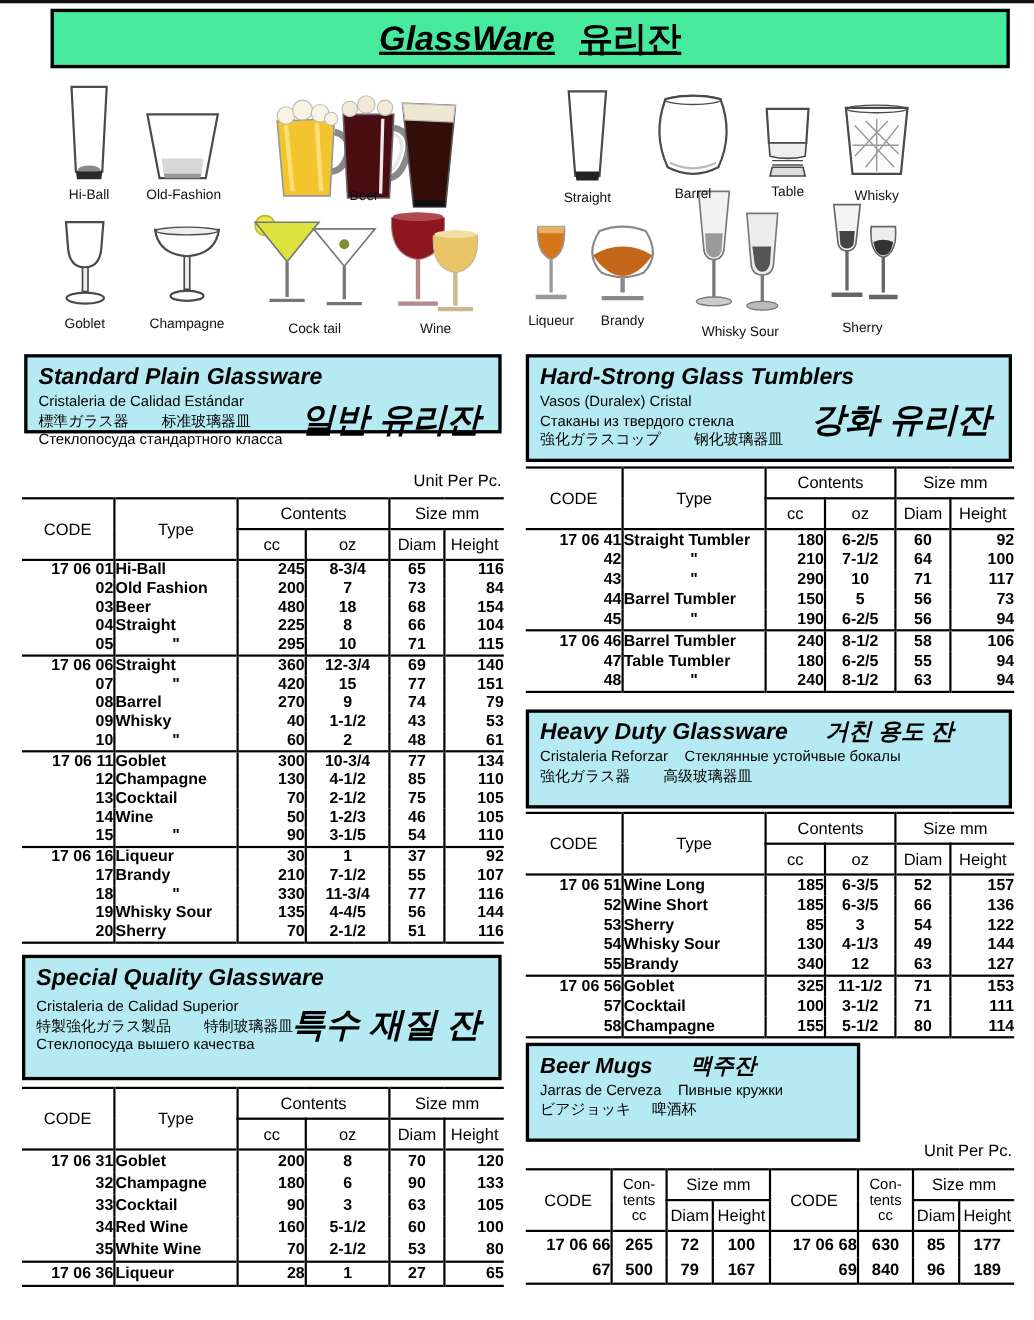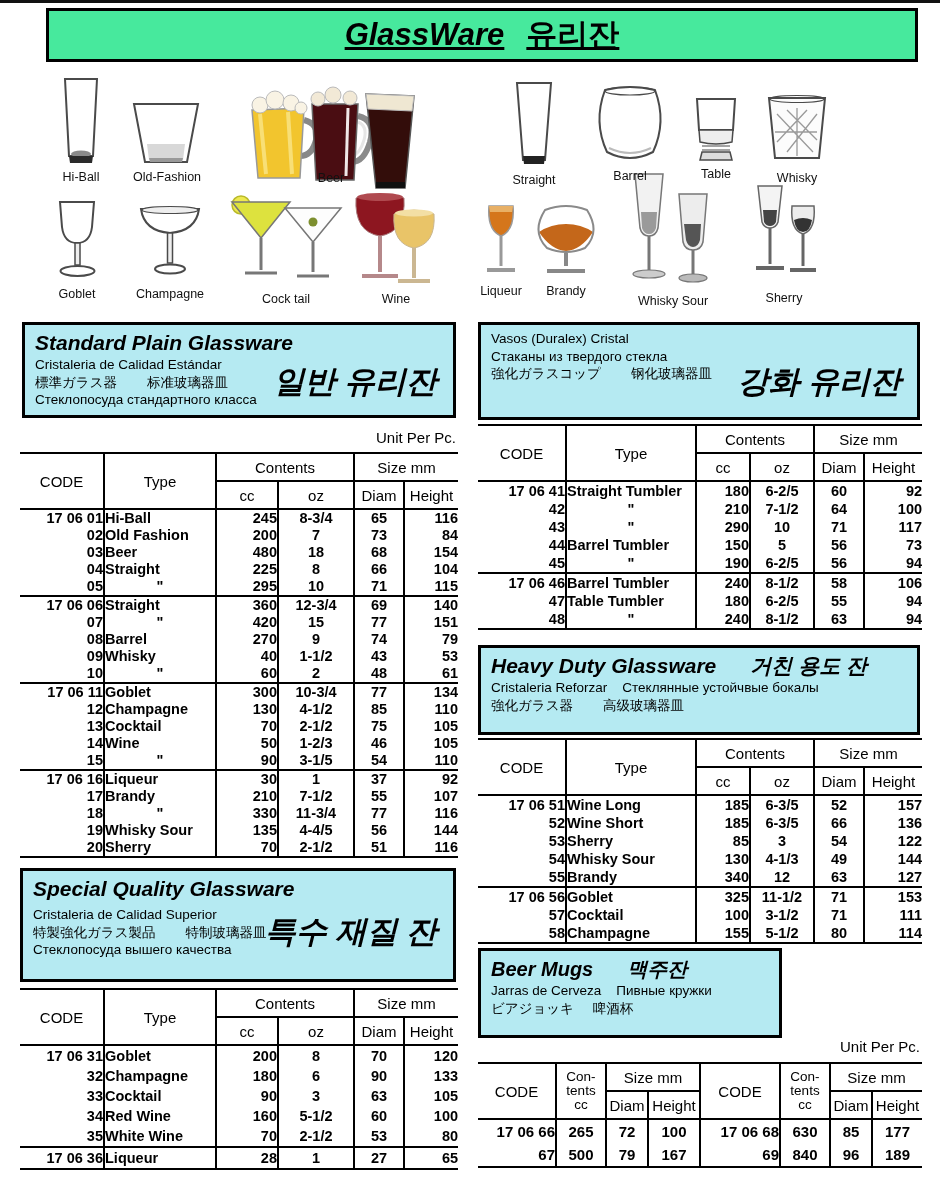--- a/index.html
+++ b/index.html
@@ -193,21 +193,21 @@
 
   <span class="glabel" style="left:42px;top:287px;width:70px">Goblet</span>
   <span class="glabel" style="left:125px;top:287px;width:90px">Champagne</span>
   <span class="glabel" style="left:246px;top:292px;width:80px">Cock tail</span>
   <span class="glabel" style="left:361px;top:292px;width:70px">Wine</span>
   <span class="glabel" style="left:466px;top:284px;width:70px">Liqueur</span>
   <span class="glabel" style="left:531px;top:284px;width:70px">Brandy</span>
   <span class="glabel" style="left:628px;top:294px;width:90px">Whisky Sour</span>
   <span class="glabel" style="left:749px;top:291px;width:70px">Sherry</span>
 
-  <div class="sec" style="left:22px;top:322px;width:434px;height:96px">
+  <div class="sec" style="left:22px;top:322px;width:434px;height:72px">
     <div class="st">Standard Plain Glassware</div>
     <div class="sl">Cristaleria de Calidad Estándar</div>
     <div class="sl">標準ガラス器        标准玻璃器皿</div>
     <div class="sl">Стеклопосуда стандартного класса</div>
     <div class="ko-big">일반 유리잔</div>
   </div>
 
   <div class="unit" style="left:250px;top:429px;width:206px;text-align:right">Unit Per Pc.</div>
 
   <table class="dtable t-std" style="left:20px;top:452px;width:438px">
@@ -482,20 +482,21 @@
           <td class="c-type bl">Liqueur</td>
           <td class="c-cc bl">28</td>
           <td class="c-oz bl">1</td>
           <td class="c-diam bl">27</td>
           <td class="c-height bl">65</td>
         </tr>
       </tbody>
     </table>
 
   <div class="sec" style="left:478px;top:322px;width:442px;height:98px">
+    <div class="st">Hard-Strong Glass Tumblers</div>
     <div class="sl">Vasos (Duralex) Cristal</div>
     <div class="sl">Стаканы из твердого стекла</div>
     <div class="sl">強化ガラスコップ        钢化玻璃器皿</div>
     <div class="ko-big">강화 유리잔</div>
   </div>
 
   <table class="dtable t-hard" style="left:478px;top:424px;width:444px">
     <colgroup>
         <col style="width:88px">
         <col style="width:130px">

